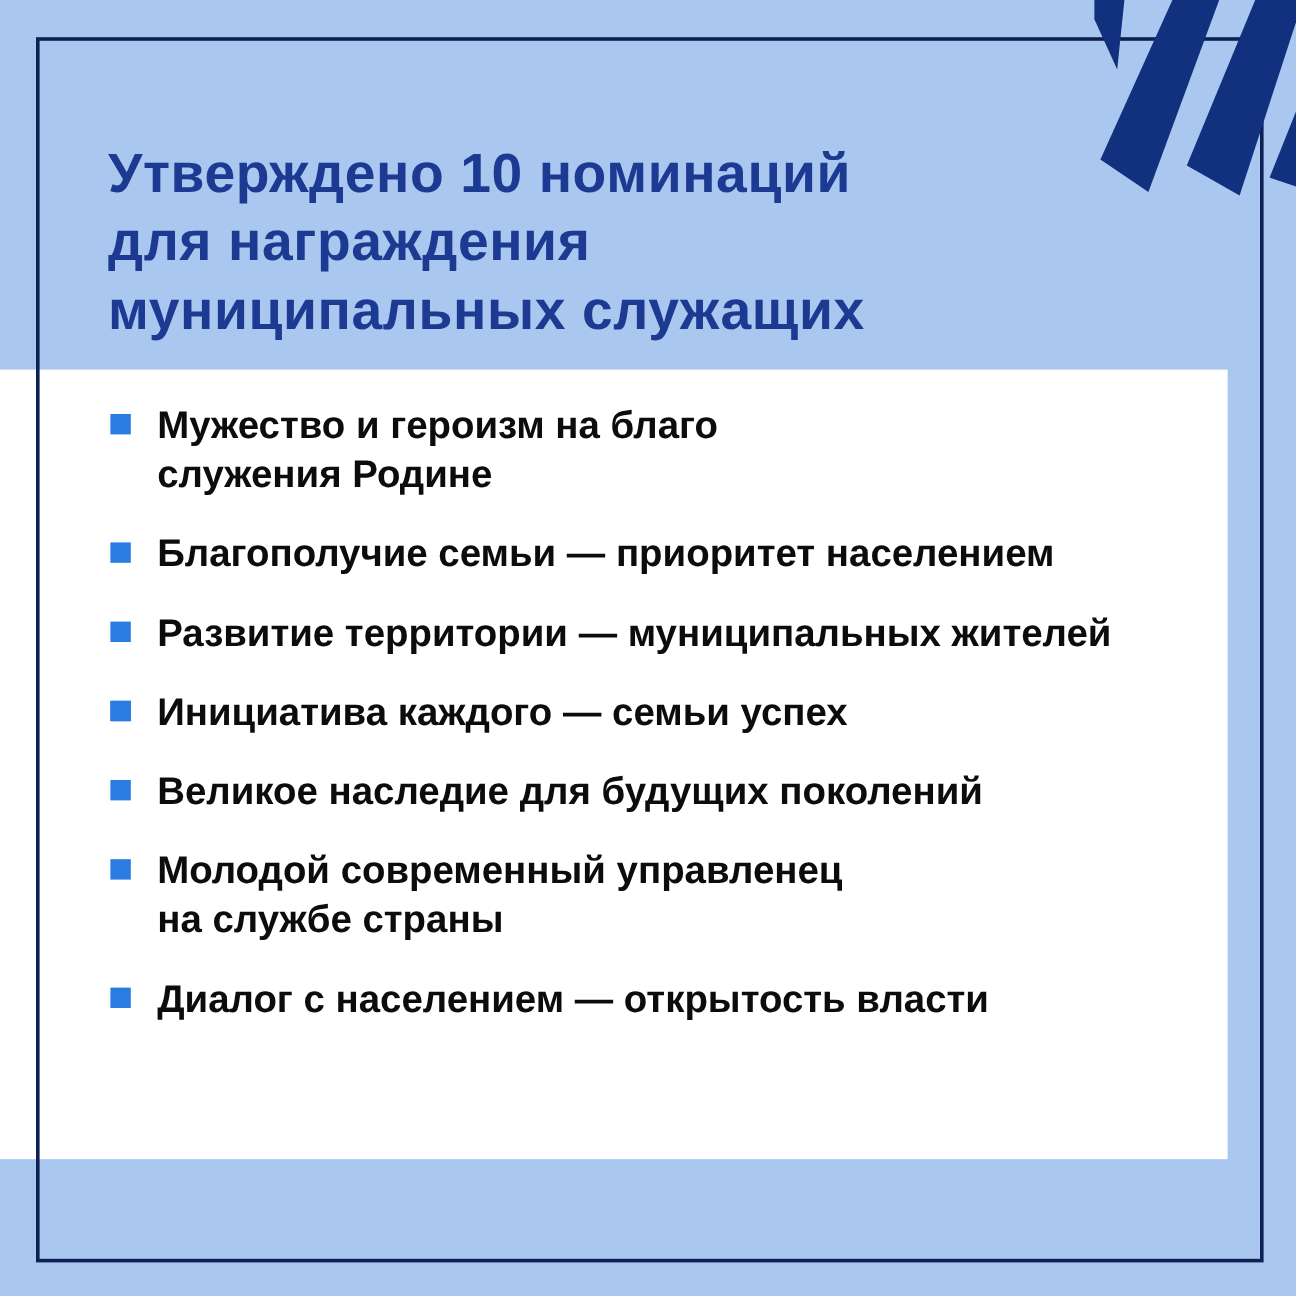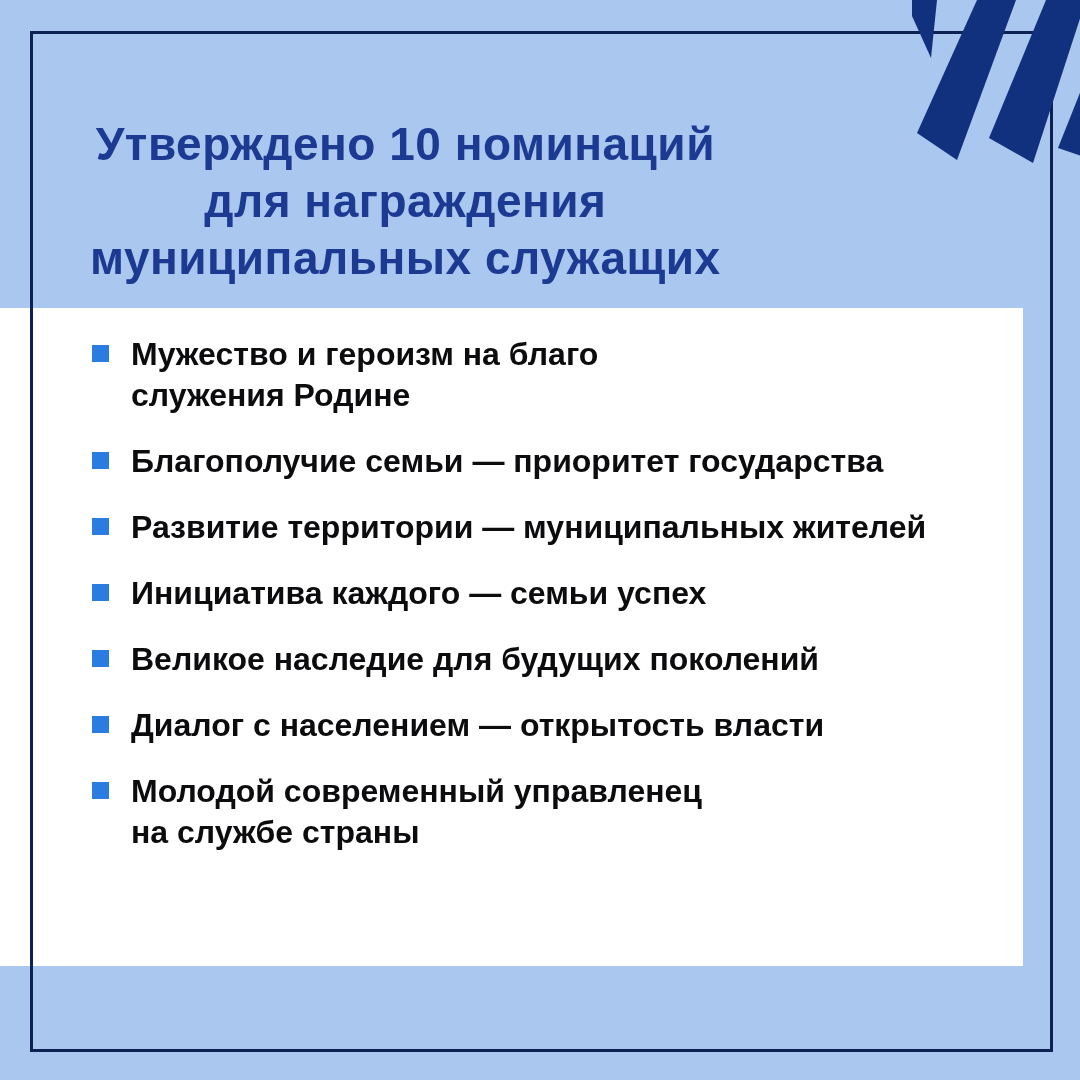--- a/index.html
+++ b/index.html
@@ -37,21 +37,20 @@
     position:absolute;
     left:90px;top:116px;
     margin:0;
     font-size:46px;
     line-height:57px;
     font-weight:700;
     letter-spacing:0.5px;
     color:var(--title);
     white-space:pre-line;
     z-index:2;
-    text-align:center;
   }
   .card{
     position:absolute;
     left:0;top:308px;
     width:1023px;height:658px;
     background:var(--card);
     z-index:1;
     box-sizing:border-box;
     padding:26px 10px 12px 92px;
   }
@@ -93,24 +92,24 @@
 
   <h1 class="title">Утверждено 10 номинаций
 для награждения
 муниципальных служащих</h1>
 
   <div class="card">
     <ul class="nominations" id="nominations-list">
 
     <li><span class="bullet"></span><span>Мужество и героизм на благо
 служения Родине</span></li>
-        <li><span class="bullet"></span><span>Благополучие семьи — приоритет государства</span></li>
+        <li><span class="bullet"></span><span>Благополучие семьи — приоритет населением</span></li>
         <li><span class="bullet"></span><span>Развитие территории — муниципальных жителей</span></li>
         <li><span class="bullet"></span></li>
         <li><span class="bullet"></span><span>Инициатива каждого — семьи успех</span></li>
         <li><span class="bullet"></span><span>Великое наследие для будущих поколений</span></li>
-        <li><span class="bullet"></span><span>Диалог с населением — открытость власти</span></li>
         <li><span class="bullet"></span><span>Молодой современный управленец
 на службе страны</span></li>
+        <li><span class="bullet"></span><span>Диалог с населением — открытость власти</span></li>
       </ul>
   </div>
 
 </div>
 
 </body></html>

